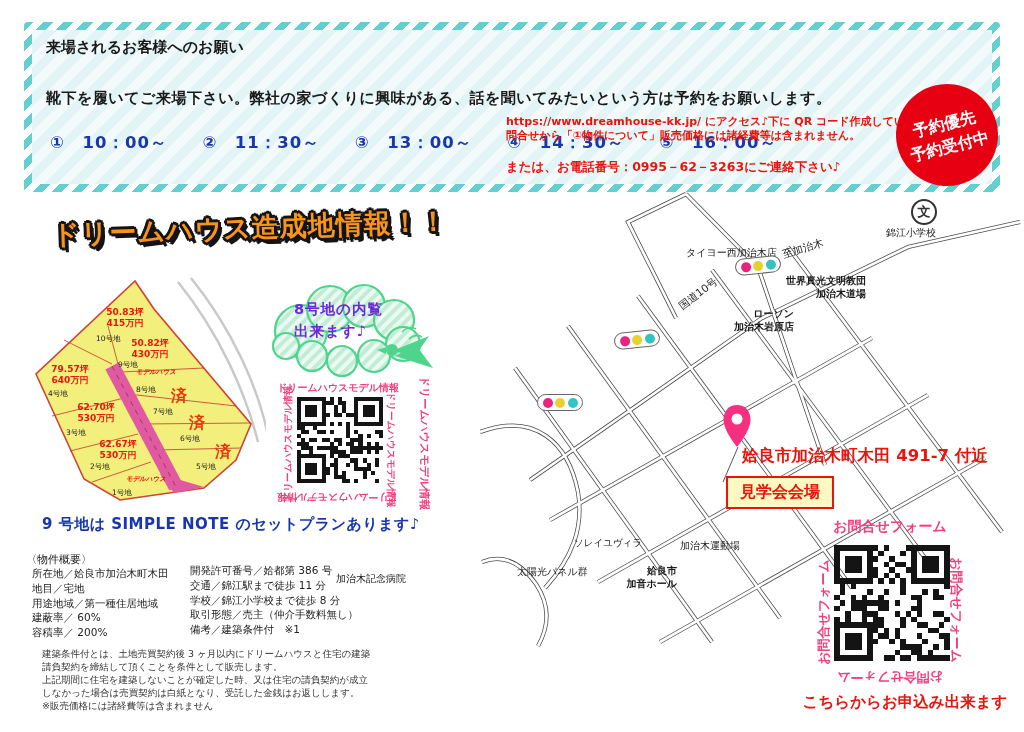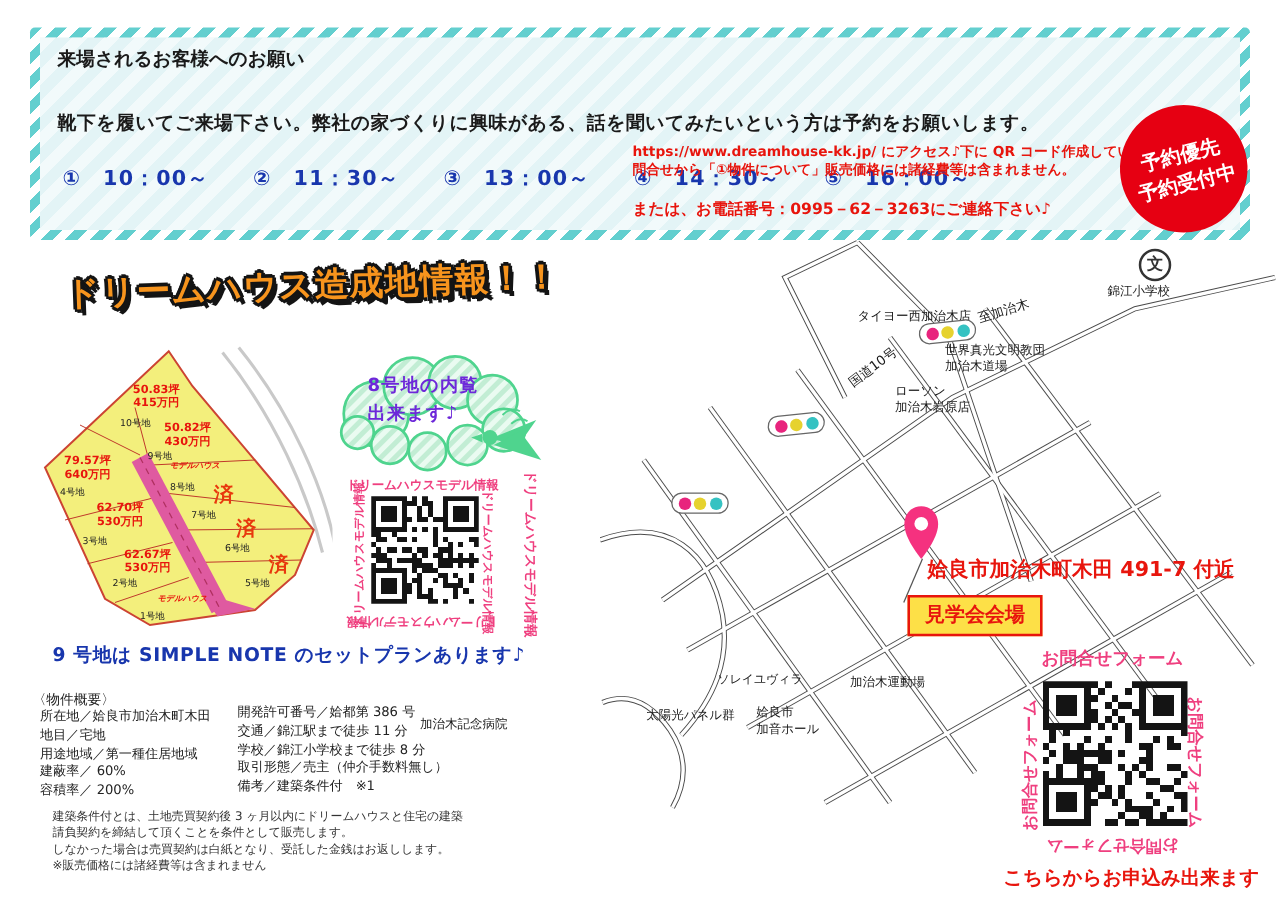--- a/index.html
+++ b/index.html
@@ -63,35 +63,35 @@
   .apply-note{left:800px;top:692px;width:210px;text-align:center;font-size:15.5px;font-weight:bold;color:#e8150d;z-index:4;white-space:nowrap;}
   
   .prop-heading{left:26px;top:552px;font-size:11px;color:#222;}
   .prop-col{position:absolute;font-size:10.5px;line-height:14.8px;color:#222;white-space:nowrap;}
   .prop-col.c1{left:32px;top:566px;}
   .prop-col.c2{left:190px;top:563px;}
   .prop-notes{left:42px;top:647px;font-size:9.5px;line-height:13px;color:#333;white-space:nowrap;}
   
   .map-svg{left:480px;top:190px;width:544px;height:460px;z-index:0;}
   .map-label{position:absolute;font-size:10px;color:#1a1a1a;white-space:nowrap;z-index:2;}
-  .map-label.center{text-align:left;line-height:12.5px;}
+  .map-label.center{text-align:right;line-height:12.5px;font-weight:bold;}
   .school-icon{
     left:911px;top:199px;width:26px;height:26px;border:2px solid #333;border-radius:50%;
     box-sizing:border-box;text-align:center;line-height:21px;font-size:13px;font-weight:bold;color:#333;z-index:2;
   }
   .tl{
     position:absolute;width:46px;height:17px;background:#fff;border:1.5px solid #666;border-radius:9px;
     display:flex;align-items:center;justify-content:center;gap:2.5px;z-index:2;box-sizing:border-box;
   }
   .tl i{width:10px;height:10px;border-radius:50%;display:block;}
   .tl .d1{background:#e8247d;} .tl .d2{background:#e6d22e;} .tl .d3{background:#35c2c2;}
   .pin{left:722px;top:404px;width:30px;height:44px;z-index:3;}
   .map-address{left:742px;top:445px;font-size:16.5px;font-weight:bold;color:#e8150d;z-index:3;white-space:nowrap;}
   .venue-box{
-    left:726px;top:476px;padding:4px 12px;border:2px solid #e8150d;background:#fde047;
+    left:726px;top:476px;padding:4px 12px;border:2px solid #e8150d;background:#fef9c3;
     color:#e8150d;font-size:16px;font-weight:bold;z-index:3;white-space:nowrap;
   }
 </style>
 </head>
 <body>
 
 <div class="abs banner">
   <div class="banner-inner">
     <div class="abs banner-heading">来場されるお客様へのお願い</div>
     <div class="abs banner-body" style="top:59px;">靴下を履いてご来場下さい。弊社の家づくりに興味がある、話を聞いてみたいという方は予約をお願いします。</div>
@@ -421,20 +421,21 @@
 <div class="prop-col c2">
   <div>開発許可番号／姶都第 386 号</div>
   <div>交通／錦江駅まで徒歩 11 分</div>
   <div>学校／錦江小学校まで徒歩 8 分</div>
   <div>取引形態／売主（仲介手数料無し）</div>
   <div>備考／建築条件付　※1</div>
 </div>
 <div class="abs prop-notes">
   <div>建築条件付とは、土地売買契約後 3 ヶ月以内にドリームハウスと住宅の建築</div>
   <div>請負契約を締結して頂くことを条件として販売します。</div>
+  <div>上記期間に住宅を建築しないことが確定した時、又は住宅の請負契約が成立</div>
   <div>しなかった場合は売買契約は白紙となり、受託した金銭はお返しします。</div>
   <div>※販売価格には諸経費等は含まれません</div>
 </div>
 
 <svg class="abs map-svg" viewBox="0 0 544 460">
   <defs>
     <g id="roads" fill="none">
       <path d="M50,290 L162,212 L282,128 L428,57 L540,32"></path>
       <path d="M206,4 L278,77 L310,172 L345,275"></path>
       <path d="M206,4 L148,32 L196,128"></path>

